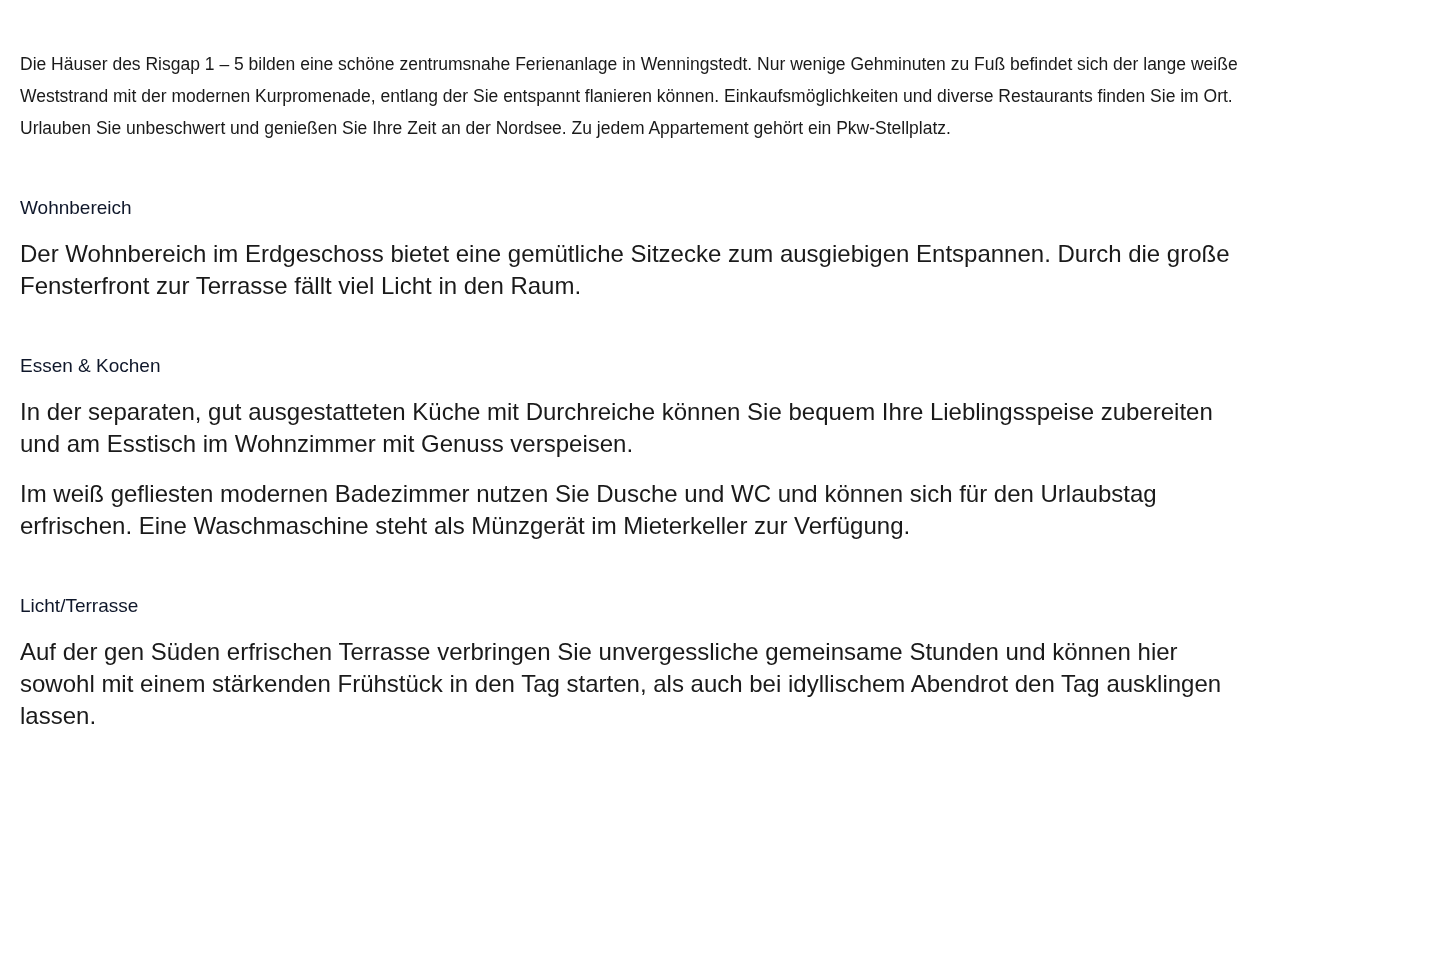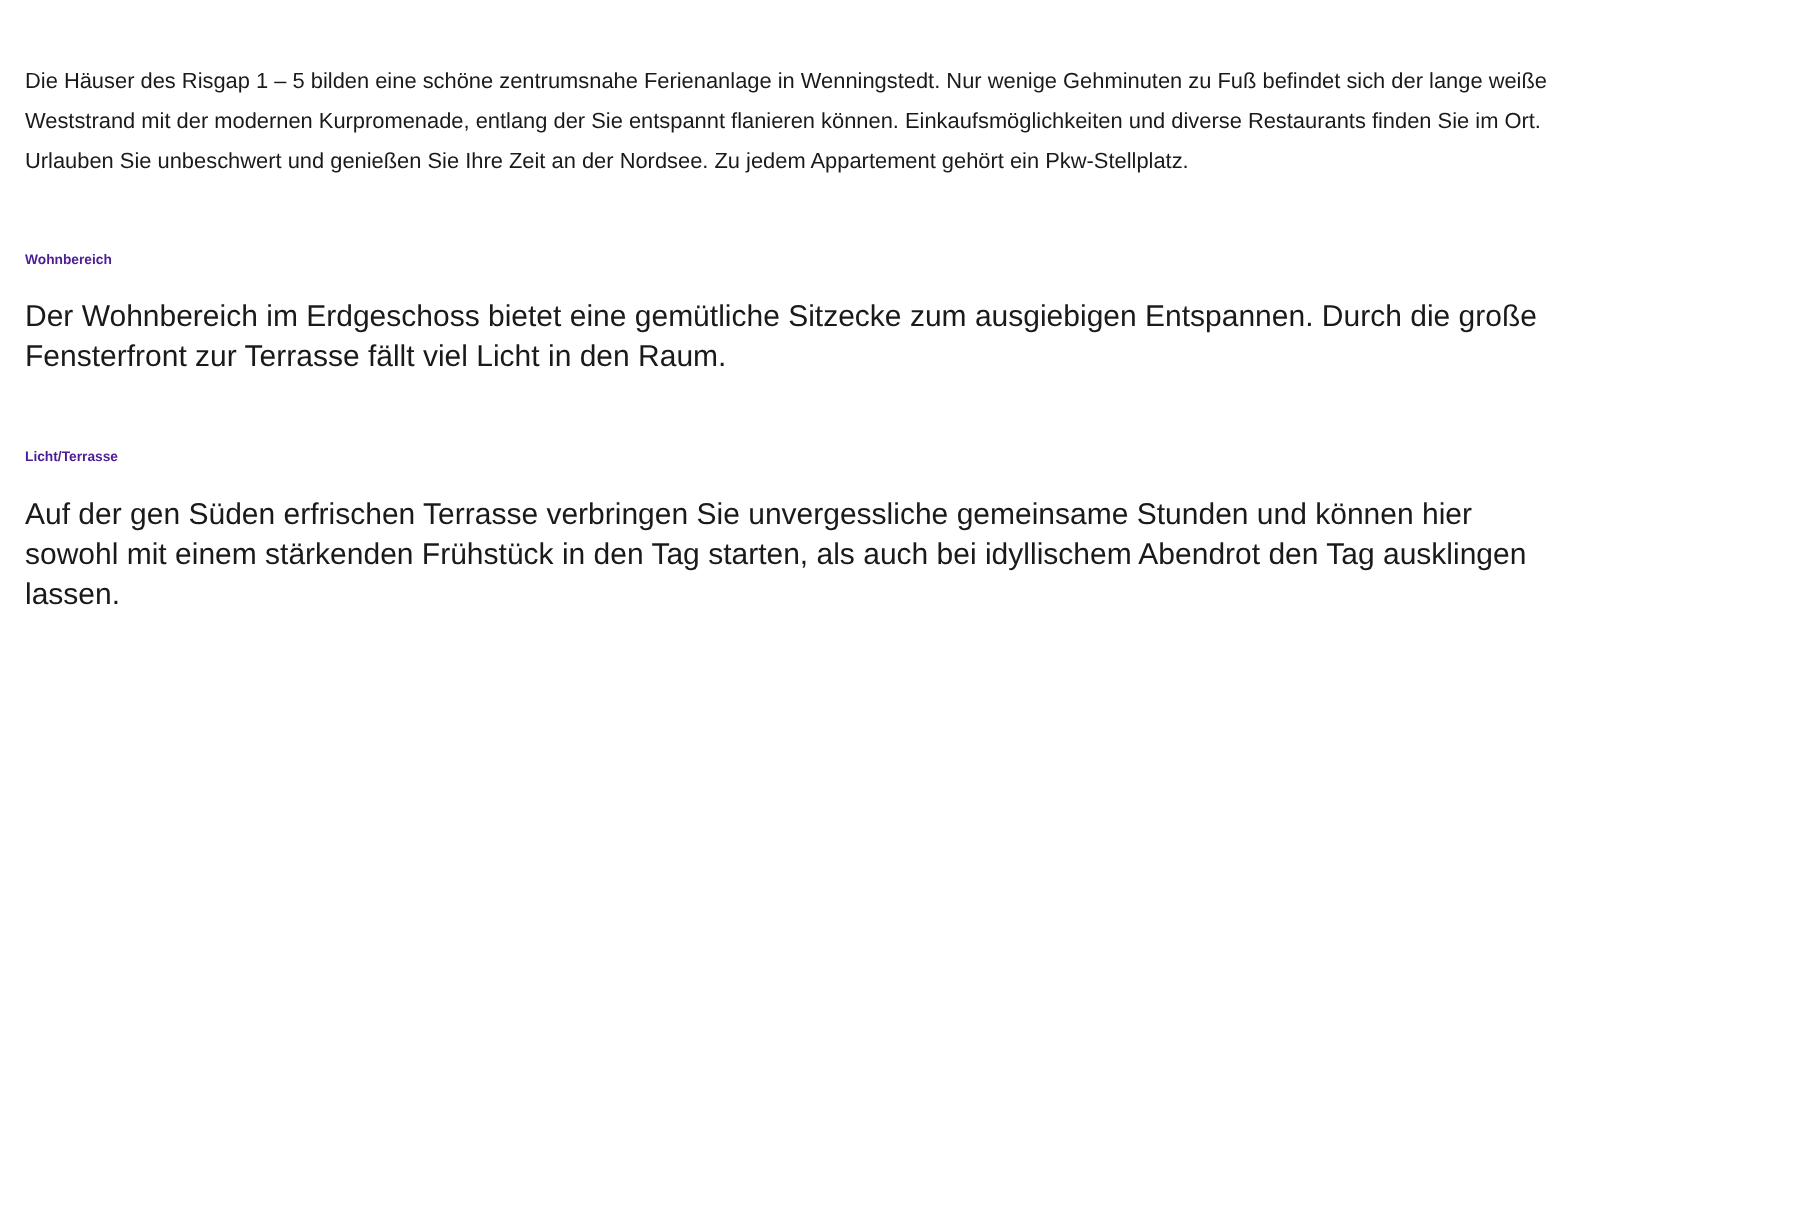--- a/index.html
+++ b/index.html
@@ -26,47 +26,52 @@
     margin: 0;
     font-size: 17.5px;
     line-height: 32px;
     font-weight: 400;
   }
   .section {
     margin: 0;
   }
   .section-heading {
     margin: 52px 0 0 0;
-    font-size: 11px;
+    font-size: 19px;
     line-height: 24px;
-    font-weight: 700;
-    color: #4c1d95;
+    font-weight: 400;
+    color: #0f172a;
   }
   .section-body {
     margin: 18px 0 0 0;
     font-size: 24px;
     line-height: 32px;
     font-weight: 400;
   }
 </style>
 </head>
 <body>
 
 <div class="page">
 
   <p class="intro-paragraph">Die Häuser des Risgap 1 – 5 bilden eine schöne zentrumsnahe Ferienanlage in Wenningstedt. Nur wenige Gehminuten zu Fuß befindet sich der lange weiße Weststrand mit der modernen Kurpromenade, entlang der Sie entspannt flanieren können. Einkaufsmöglichkeiten und diverse Restaurants finden Sie im Ort. Urlauben Sie unbeschwert und genießen Sie Ihre Zeit an der Nordsee. Zu jedem Appartement gehört ein Pkw-Stellplatz.</p>
 
   <div class="section">
     <h2 class="section-heading">Wohnbereich</h2>
     <p class="section-body">Der Wohnbereich im Erdgeschoss bietet eine gemütliche Sitzecke zum ausgiebigen Entspannen. Durch die große Fensterfront zur Terrasse fällt viel Licht in den Raum.</p>
   </div>
 
+  <div class="section">
+    <h2 class="section-heading">Essen &amp; Kochen</h2>
+    <p class="section-body">In der separaten, gut ausgestatteten Küche mit Durchreiche können Sie bequem Ihre Lieblingsspeise zubereiten und am Esstisch im Wohnzimmer mit Genuss verspeisen.</p>
+  </div>
 
 
   <div class="section">
+    <p class="section-body">Im weiß gefliesten modernen Badezimmer nutzen Sie Dusche und WC und können sich für den Urlaubstag erfrischen. Eine Waschmaschine steht als Münzgerät im Mieterkeller zur Verfügung.</p>
   </div>
 
   <div class="section">
     <h2 class="section-heading">Licht/Terrasse</h2>
     <p class="section-body">Auf der gen Süden erfrischen Terrasse verbringen Sie unvergessliche gemeinsame Stunden und können hier sowohl mit einem stärkenden Frühstück in den Tag starten, als auch bei idyllischem Abendrot den Tag ausklingen lassen.</p>
   </div>
 
 </div>
 
 </body></html>

